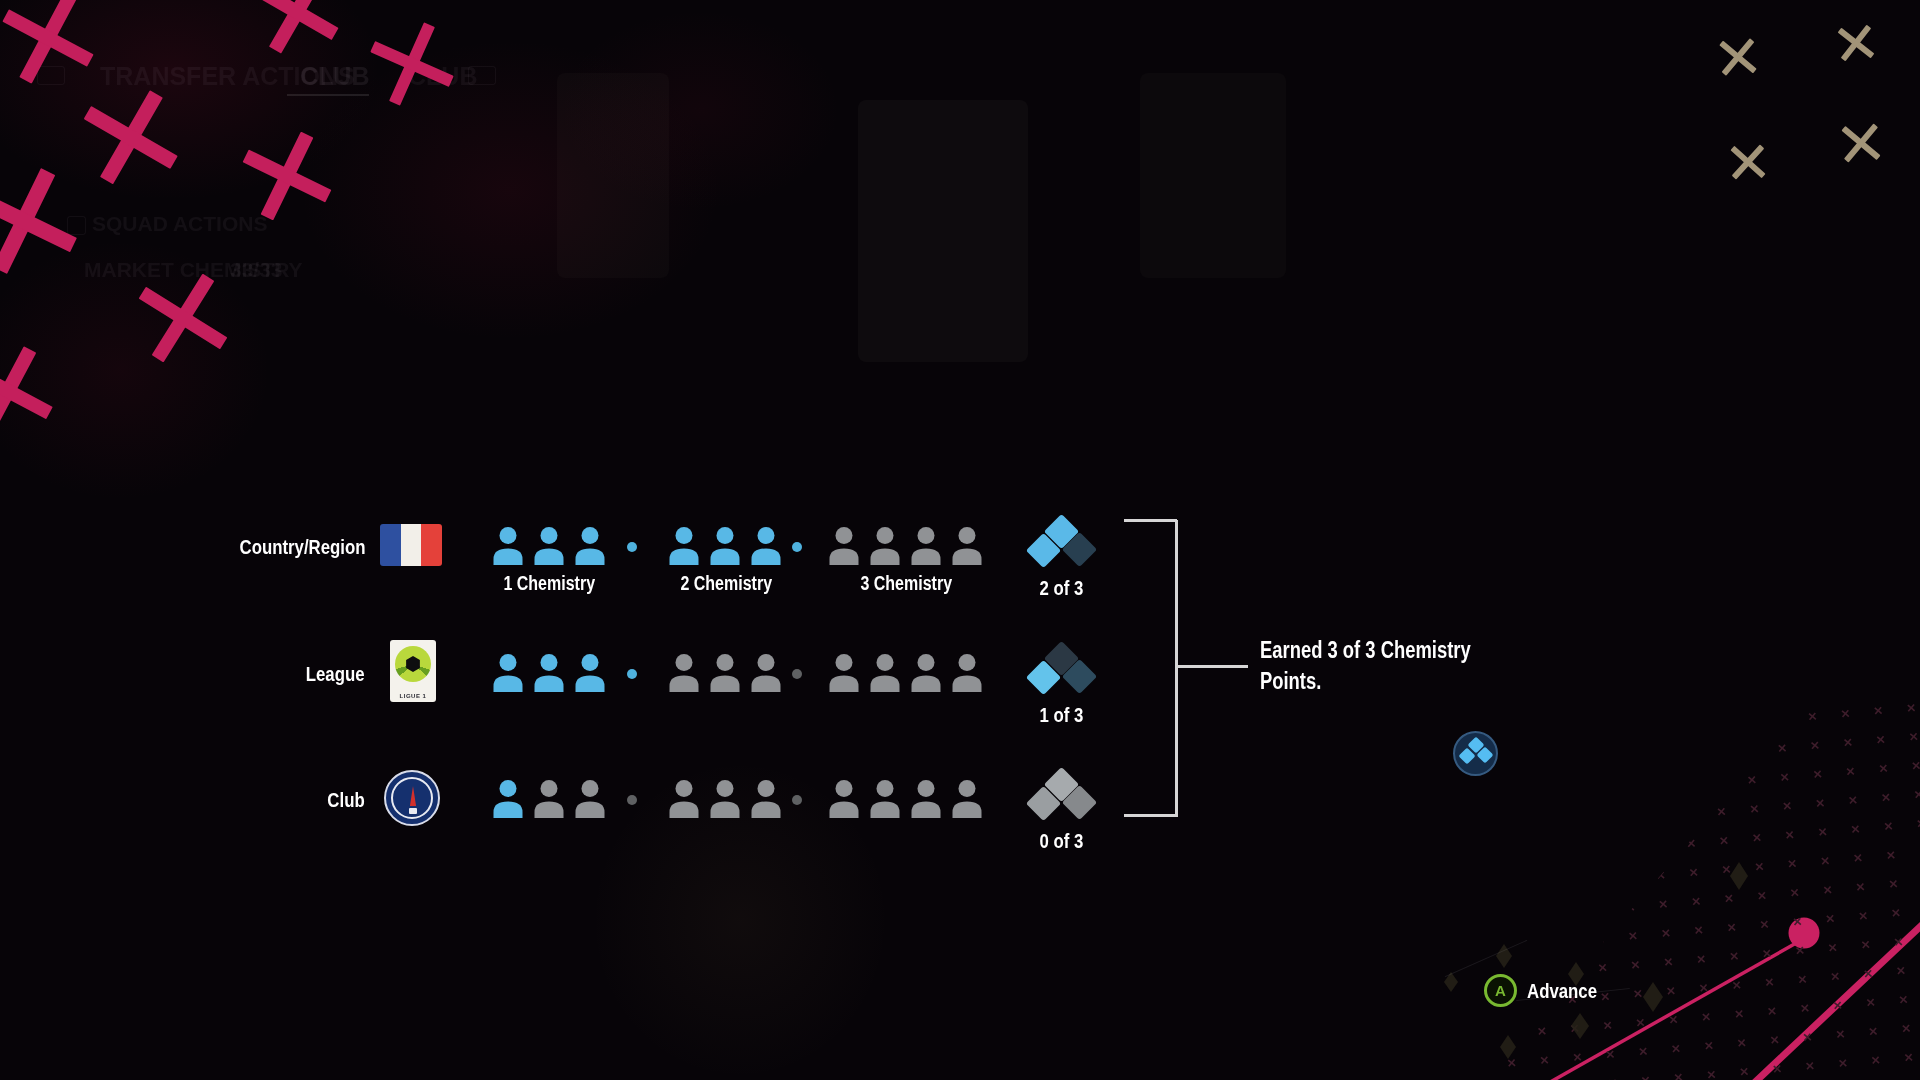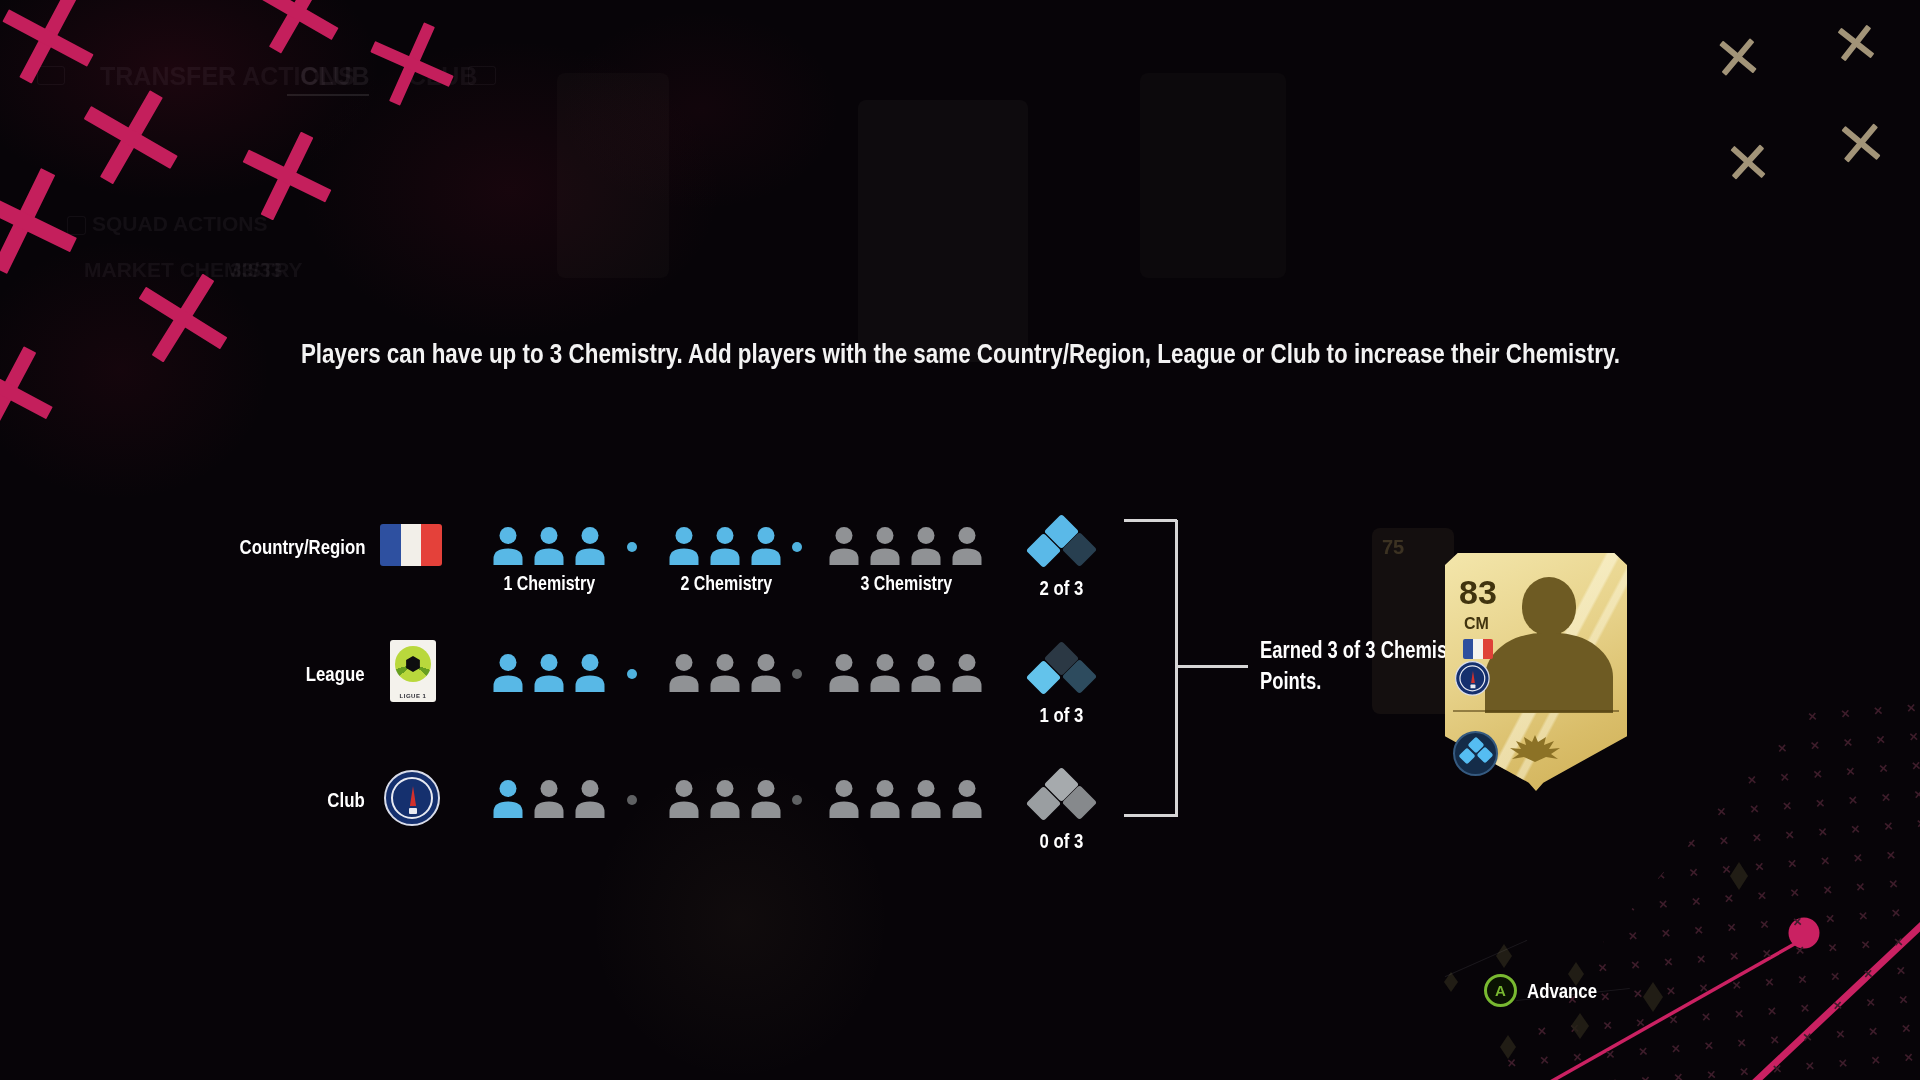--- a/index.html
+++ b/index.html
@@ -110,23 +110,20 @@
 
 <div class="stage">
 
   <div class="blob b1"></div>
   <div class="blob b2"></div>
   <div class="blob b3"></div>
   <div class="blob b4"></div>
   <div class="ghost-card gc1"></div>
   <div class="ghost-card gc2"></div>
   <div class="ghost-card gc3"></div>
-  <div class="ghost-card gc4">
-    <span class="ghost-rating">75</span>
-  </div>
   <div class="blob glow abs"></div>
 
   <div class="gbox" style="left:37px;top:66px;width:26px;height:17px;"></div>
   <span class="gtxt" style="left:100px;top:62px;font-size:25px;">TRANSFER ACTIONS</span>
   <span class="gtxt" style="left:300px;top:62px;font-size:25px;color:rgba(240,230,240,.075);">CLUB</span>
   <div class="gunder" style="left:287px;top:94px;width:82px;"></div>
   <span class="gtxt" style="left:408px;top:62px;font-size:25px;">CLUB</span>
   <div class="gbox" style="left:468px;top:66px;width:26px;height:17px;"></div>
   <div class="gbox" style="left:67px;top:216px;width:17px;height:17px;"></div>
   <span class="gtxt" style="left:92px;top:212px;font-size:21px;">SQUAD ACTIONS</span>
@@ -177,21 +174,20 @@
       <div class="px tx" style="left: 1727px; top: 141px; width: 42px; height: 42px; transform: rotate(42deg);">
         <i style="left:18.06px;top:0;width:5.880000000000001px;height:42px;"></i>
         <i style="left:0;top:18.06px;width:42px;height:5.880000000000001px;"></i>
       </div>
       <div class="px tx" style="left: 1838px; top: 120px; width: 46px; height: 46px; transform: rotate(40deg);">
         <i style="left:19.78px;top:0;width:6.44px;height:46px;"></i>
         <i style="left:0;top:19.78px;width:46px;height:6.44px;"></i>
       </div>
     </div>
 
-  <div class="subtitle"><span class="cond oc">Players can have up to 3 Chemistry. Add players with the same Country/Region, League or Club to increase their Chemistry.</span></div>
 
   <div id="rows">
       <div class="chem-row" style="top: 505px;">
         <div class="row-label"><span class="cond or">Country/Region</span></div>
         <div class="flag-fr">
           <i class="f-b"></i>
           <i class="f-w"></i>
           <i class="f-r"></i>
         </div>
         <div class="grp" style="left: 490px;">
@@ -378,43 +374,20 @@
   <div class="brk" style="left:1175px;top:520px;width:3px;height:297px;"></div>
   <div class="brk" style="left:1124px;top:519px;width:53px;height:3px;"></div>
   <div class="brk" style="left:1124px;top:814px;width:53px;height:3px;"></div>
   <div class="brk" style="left:1176px;top:665px;width:72px;height:3px;"></div>
 
   <div class="callout">
     <div><span class="cond ol">Earned 3 of 3 Chemistry</span></div>
     <div><span class="cond ol">Points.</span></div>
   </div>
 
-  <div class="pcard">
-    <div class="pc-stripes"></div>
-    <div class="sil sil-head abs"></div>
-    <div class="sil sil-neck abs"></div>
-    <div class="sil sil-body abs"></div>
-    <div class="pc-line"></div>
-    <div class="pc-rating">83</div>
-    <div class="pc-pos">CM</div>
-    <div class="pc-flag">
-      <i style="background:#2e4f9e;"></i>
-        <i style="background:#f5f3ee;"></i>
-        <i style="background:#df4238;"></i>
-    </div>
-    <div class="pc-club">
-      <div class="badge-psg">
-          <div class="psg-tower"></div>
-          <div class="psg-base"></div>
-        </div>
-    </div>
-    <svg class="pc-emblem" viewBox="0 0 54 30">
-      <path d="M27 2 L30 9 L38 4 L36 12 L46 8 L41 16 L52 15 L43 21 L50 26 L38 24 L27 29 L16 24 L4 26 L11 21 L2 15 L13 16 L8 8 L18 12 L16 4 L24 9 Z" fill="#8c7226"></path>
-    </svg>
-  </div>
   <div class="card-chem">
     <span class="dmd t abs"></span>
       <span class="dmd l abs"></span>
       <span class="dmd r abs"></span>
   </div>
 
   <svg class="abs" style="left:1320px;top:680px;" width="600" height="405">
     <line x1="605" y1="242" x2="432" y2="405" stroke="#ca2162" stroke-width="7"></line>
     <line x1="478" y1="262" x2="225" y2="405" stroke="#ca2162" stroke-width="3.5"></line>
     <circle cx="484" cy="253" r="15.5" fill="#ca2162"></circle>

